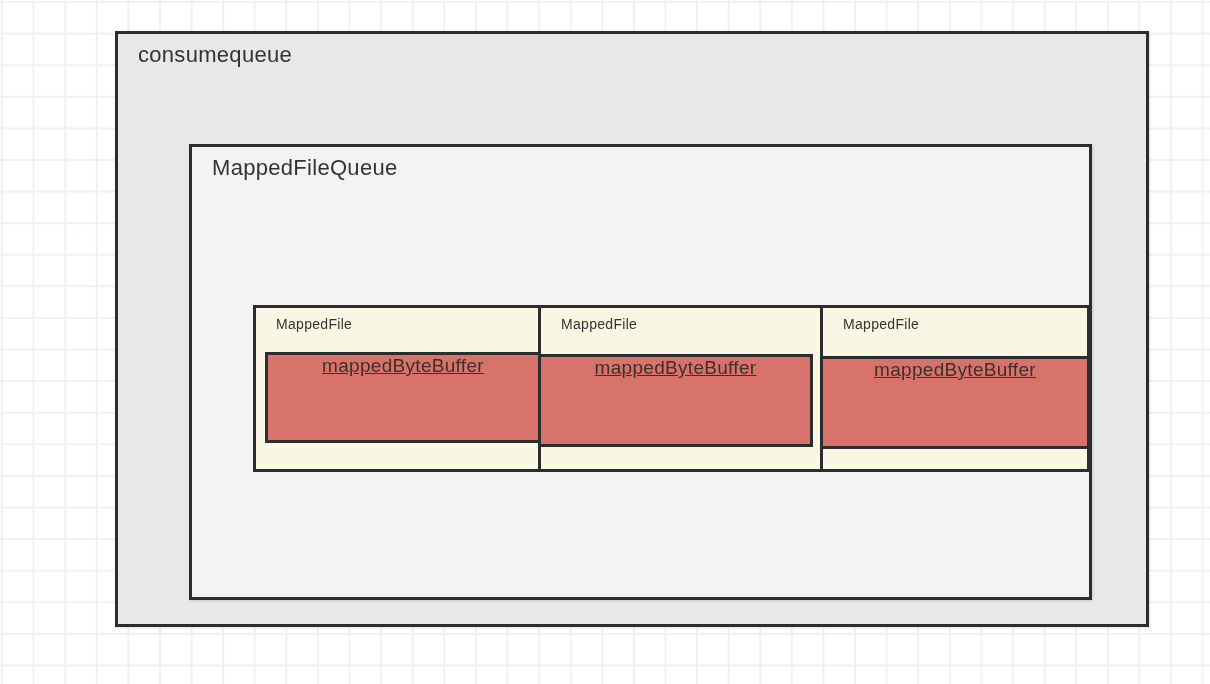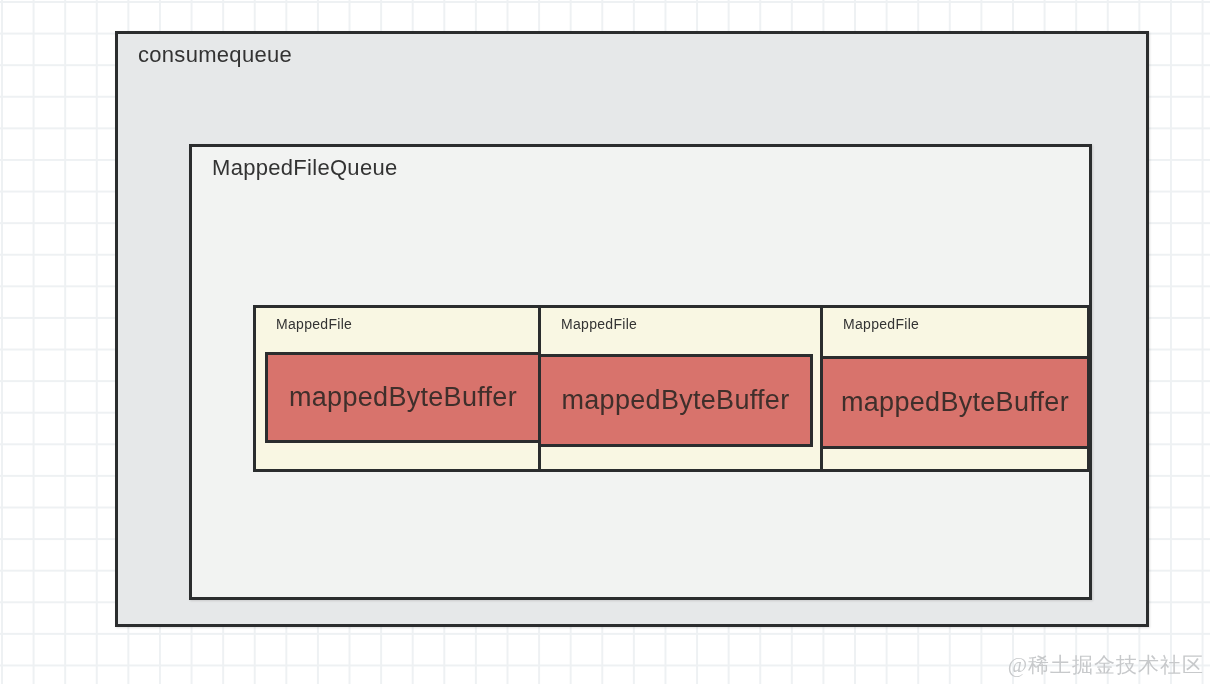--- a/index.html
+++ b/index.html
@@ -43,24 +43,25 @@
   .outer{left:115px;top:31px;width:1034px;height:596px;background:var(--outer-fill);}
   .queue{left:189px;top:144px;width:903px;height:456px;background:var(--queue-fill);}
   .file{top:305px;height:167px;background:var(--file-fill);box-shadow:none;}
   .file1{left:253px;width:288px;}
   .file2{left:538px;width:285px;}
   .file3{left:820px;width:270px;}
   .buffer{
     position:absolute;
     border:3px solid var(--border);
     background:var(--buffer-fill);
-    display:flex;align-items:center;justify-content:center;
-    font-size:27px;
+    display:flex;align-items:flex-start;justify-content:center;
+    font-size:19px;
     color:var(--buffer-text);
     letter-spacing:0.3px;
+    text-decoration:underline;
   }
   .buf1{left:265px;top:352px;width:276px;height:91px;}
   .buf2{left:538px;top:354px;width:275px;height:93px;}
   .buf3{left:820px;top:356px;width:270px;height:93px;}
   .watermark{
     position:absolute;
     right:6px;top:651px;
     font-size:21px;
     color:var(--watermark-color);
     font-family:"Liberation Serif", serif;
@@ -94,15 +95,14 @@
   <div class="buffer buf1">
     <span>mappedByteBuffer</span>
   </div>
   <div class="buffer buf2">
     <span>mappedByteBuffer</span>
   </div>
   <div class="buffer buf3">
     <span>mappedByteBuffer</span>
   </div>
 
-  <div class="watermark">@稀土掘金技术社区</div>
 
 </div>
 
 </body></html>

